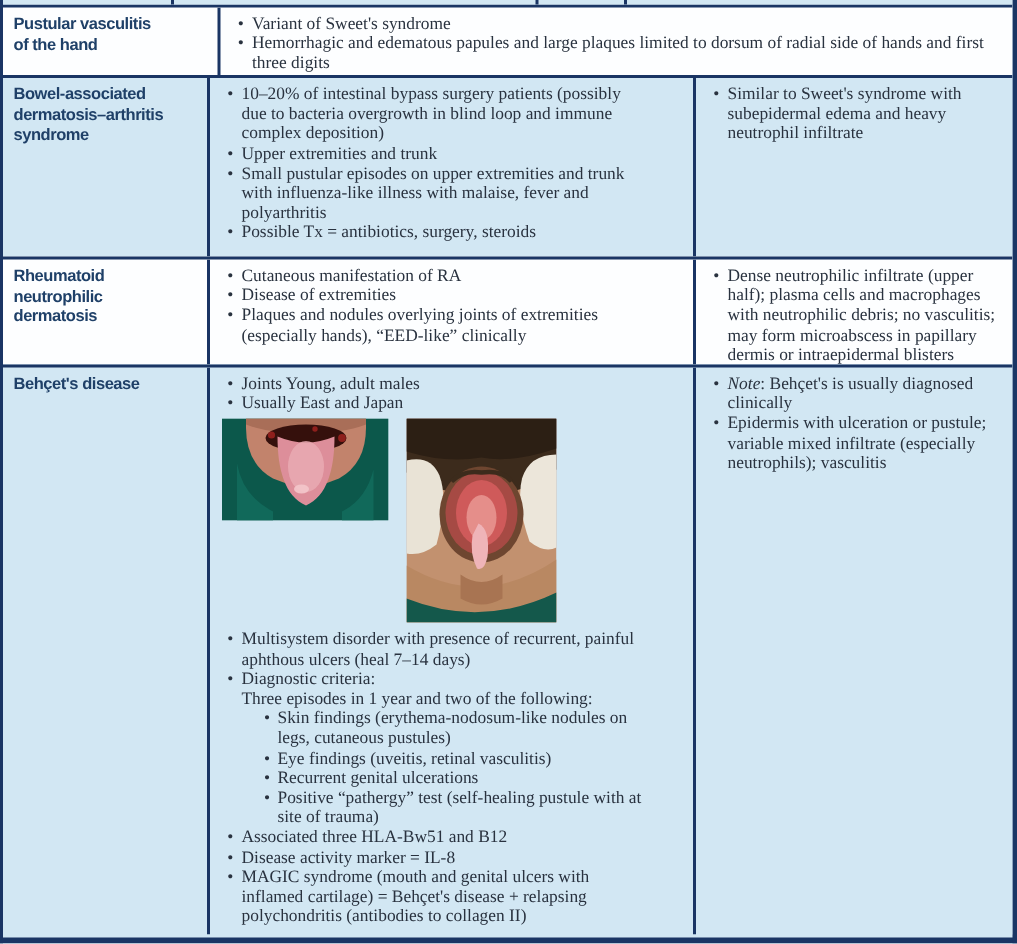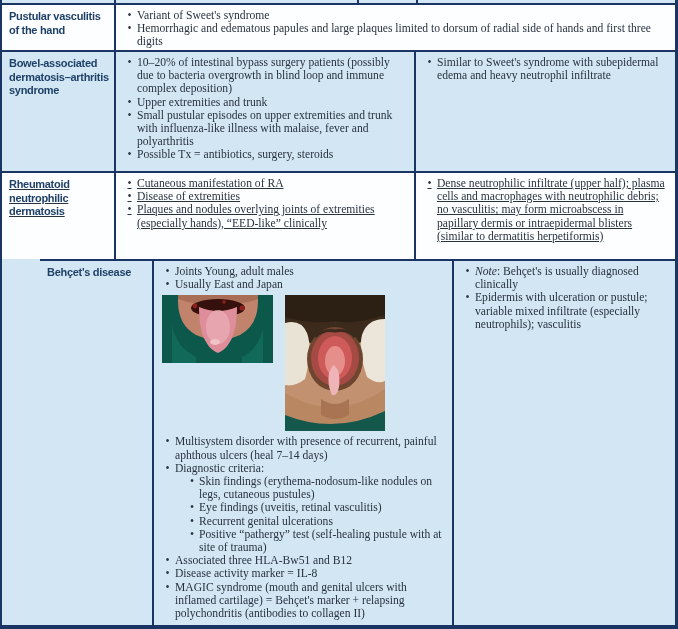--- a/index.html
+++ b/index.html
@@ -11,28 +11,28 @@
     border-left:2px solid #1a3564;
     border-right:3px solid #1a3564;
     border-bottom:4px solid #1a3564;
     font-family:"Liberation Serif", serif;
     color:#29323f;
     overflow:hidden;
   }
   .sliver{position:relative;height:3px;background:#d2e7f3;}
   .sliver .tick{position:absolute;top:0;width:2px;height:3px;background:#1a3564;}
   .t-row{border-top:2px solid #1a3564;display:grid;box-sizing:border-box;overflow:hidden;}
-  .cols3{grid-template-columns:112px 300px 1fr;}
-  .cols2{grid-template-columns:112px 1fr;}
+  .cols3{grid-template-columns:112px 300px 1fr;gap:24px;}
+  .cols2{grid-template-columns:112px 1fr;gap:31px;}
   .bg-white{background:#fdfeff;}
   .bg-blue{background:#d2e7f3;}
   .h1{height:47px;}
   .h2{height:121px;}
-  .h3{height:88px;text-decoration:underline;}
-  .h4{height:380px;margin-left:38px;}
+  .h3{height:72px;}
+  .h4{height:380px;}
   .cell{overflow:hidden;box-sizing:border-box;}
   .cell + .cell{border-left:2px solid #1a3564;}
   .cond{
     font-family:"Liberation Sans", sans-serif;
     font-weight:bold;
     font-size:11px;letter-spacing:-0.3px;
     line-height:13.5px;
     color:#1f4068;
     padding:5px 3px 3px 7px;
   }
@@ -183,21 +183,21 @@
           <path d="M0,120 Q50,140 100,116 V136 H0 Z" fill="#14584b"></path>
         </svg>
       </div>
       <ul>
           <li>
             <span class="b">•</span>
             <span class="tx">Multisystem disorder with presence of recurrent, painful aphthous ulcers (heal 7–14 days)</span>
           </li>
           <li>
             <span class="b">•</span>
-            <span class="tx">Diagnostic criteria:<ul class="sub">
+            <span class="tx">Diagnostic criteria:<span class="cont">Three episodes in 1 year and two of the following:</span><ul class="sub">
                 <li>
                   <span class="b">•</span>
                   <span class="tx">Skin findings (erythema-nodosum-like nodules on legs, cutaneous pustules)</span>
                 </li>
                 <li>
                   <span class="b">•</span>
                   <span class="tx">Eye findings (uveitis, retinal vasculitis)</span>
                 </li>
                 <li>
                   <span class="b">•</span>
@@ -212,21 +212,21 @@
           <li>
             <span class="b">•</span>
             <span class="tx">Associated three HLA-Bw51 and B12</span>
           </li>
           <li>
             <span class="b">•</span>
             <span class="tx">Disease activity marker = IL-8</span>
           </li>
           <li>
             <span class="b">•</span>
-            <span class="tx">MAGIC syndrome (mouth and genital ulcers with inflamed cartilage) = Behçet's marker + relapsing polychondritis (antibodies to collagen II)</span>
+            <span class="tx">MAGIC syndrome (mouth and genital ulcers with inflamed cartilage) = Behçet's disease + relapsing polychondritis (antibodies to collagen II)</span>
           </li>
         </ul>
     </div>
     <div class="cell bullets">
       <ul>
           <li>
             <span class="b">•</span>
             <span class="tx"><i>Note</i>: Behçet's is usually diagnosed clinically</span>
           </li>
           <li>

